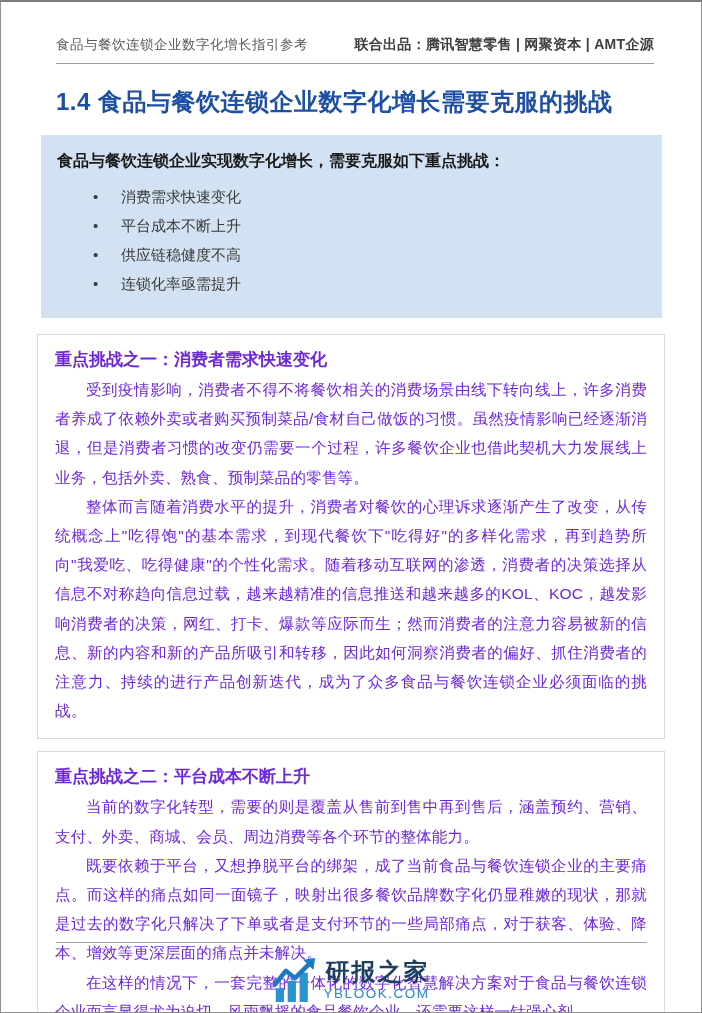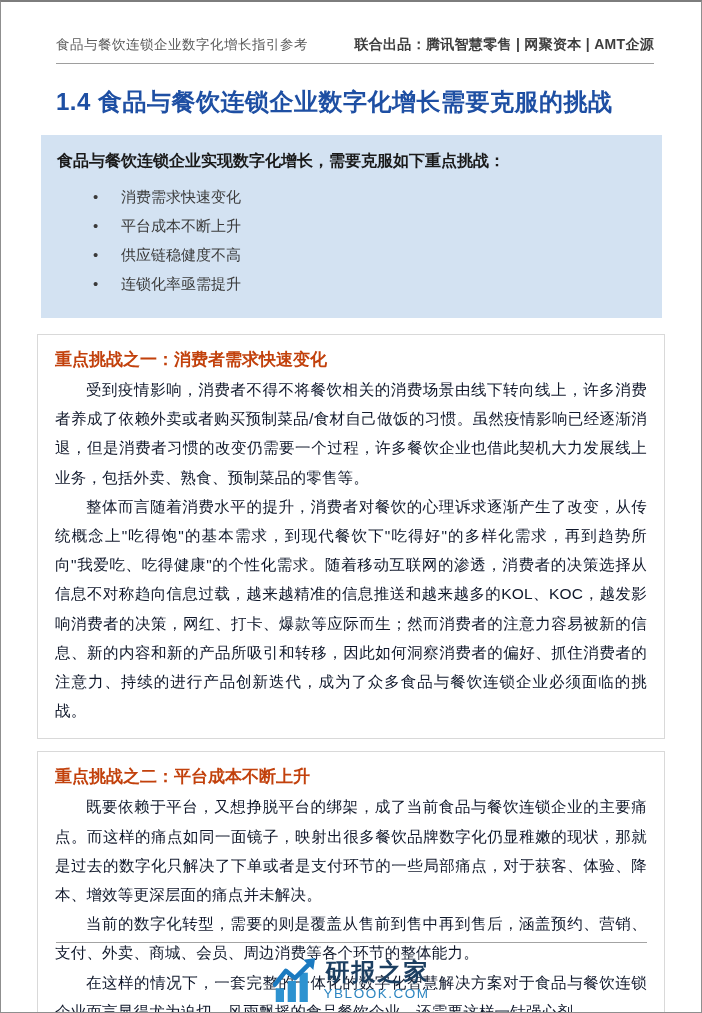--- a/index.html
+++ b/index.html
@@ -78,27 +78,27 @@
   .challenge-box {
     margin: 16px 36px 0 36px;
     border: 1px solid #d9d9d9;
     background: #ffffff;
     padding: 10px 17px 13px 17px;
   }
   .challenge-box.second { margin-top: 12px; }
   .challenge-heading {
     font-size: 17px;
     font-weight: bold;
-    color: #c2410c;
+    color: #6d28d9;
     line-height: 30px;
   }
   .challenge-heading.align-right { text-align: left; }
   .challenge-box p {
     font-size: 15.5px;
-    color: #0f172a;
+    color: #6d28d9;
     line-height: 29.2px;
     text-align: justify;
     text-indent: 2em;
     letter-spacing: 0.2px;
   }
   
   .doc-footer {
     position: absolute;
     left: 0;
     right: 0;
@@ -166,22 +166,22 @@
   </div>
 
   <div class="challenge-box">
     <div class="challenge-heading">重点挑战之一：消费者需求快速变化</div>
     <p>受到疫情影响，消费者不得不将餐饮相关的消费场景由线下转向线上，许多消费者养成了依赖外卖或者购买预制菜品/食材自己做饭的习惯。虽然疫情影响已经逐渐消退，但是消费者习惯的改变仍需要一个过程，许多餐饮企业也借此契机大力发展线上业务，包括外卖、熟食、预制菜品的零售等。</p>
     <p>整体而言随着消费水平的提升，消费者对餐饮的心理诉求逐渐产生了改变，从传统概念上"吃得饱"的基本需求，到现代餐饮下"吃得好"的多样化需求，再到趋势所向"我爱吃、吃得健康"的个性化需求。随着移动互联网的渗透，消费者的决策选择从信息不对称趋向信息过载，越来越精准的信息推送和越来越多的KOL、KOC，越发影响消费者的决策，网红、打卡、爆款等应际而生；然而消费者的注意力容易被新的信息、新的内容和新的产品所吸引和转移，因此如何洞察消费者的偏好、抓住消费者的注意力、持续的进行产品创新迭代，成为了众多食品与餐饮连锁企业必须面临的挑战。</p>
   </div>
 
   <div class="challenge-box second">
     <div class="challenge-heading align-right">重点挑战之二：平台成本不断上升</div>
+    <p>当前的数字化转型，需要的则是覆盖从售前到售中再到售后，涵盖预约、营销、支付、外卖、商城、会员、周边消费等各个环节的整体能力。</p>
     <p>既要依赖于平台，又想挣脱平台的绑架，成了当前食品与餐饮连锁企业的主要痛点。而这样的痛点如同一面镜子，映射出很多餐饮品牌数字化仍显稚嫩的现状，那就是过去的数字化只解决了下单或者是支付环节的一些局部痛点，对于获客、体验、降本、增效等更深层面的痛点并未解决。</p>
-    <p>当前的数字化转型，需要的则是覆盖从售前到售中再到售后，涵盖预约、营销、支付、外卖、商城、会员、周边消费等各个环节的整体能力。</p>
     <p>在这样的情况下，一套完整的一体化的数字化智慧解决方案对于食品与餐饮连锁企业而言显得尤为迫切。风雨飘摇的食品餐饮企业，还需要这样一针强心剂。</p>
   </div>
 
   <div class="doc-footer">
     <div class="footer-rule"></div>
     <div class="footer-logo">
       <span class="page-hint">8 页</span>
       <svg class="logo-icon" viewBox="0 0 48 48">
         <rect x="3" y="33" width="9" height="15" fill="#2d92d0"></rect>
         <rect x="16" y="25" width="9" height="23" fill="#2d92d0"></rect>

